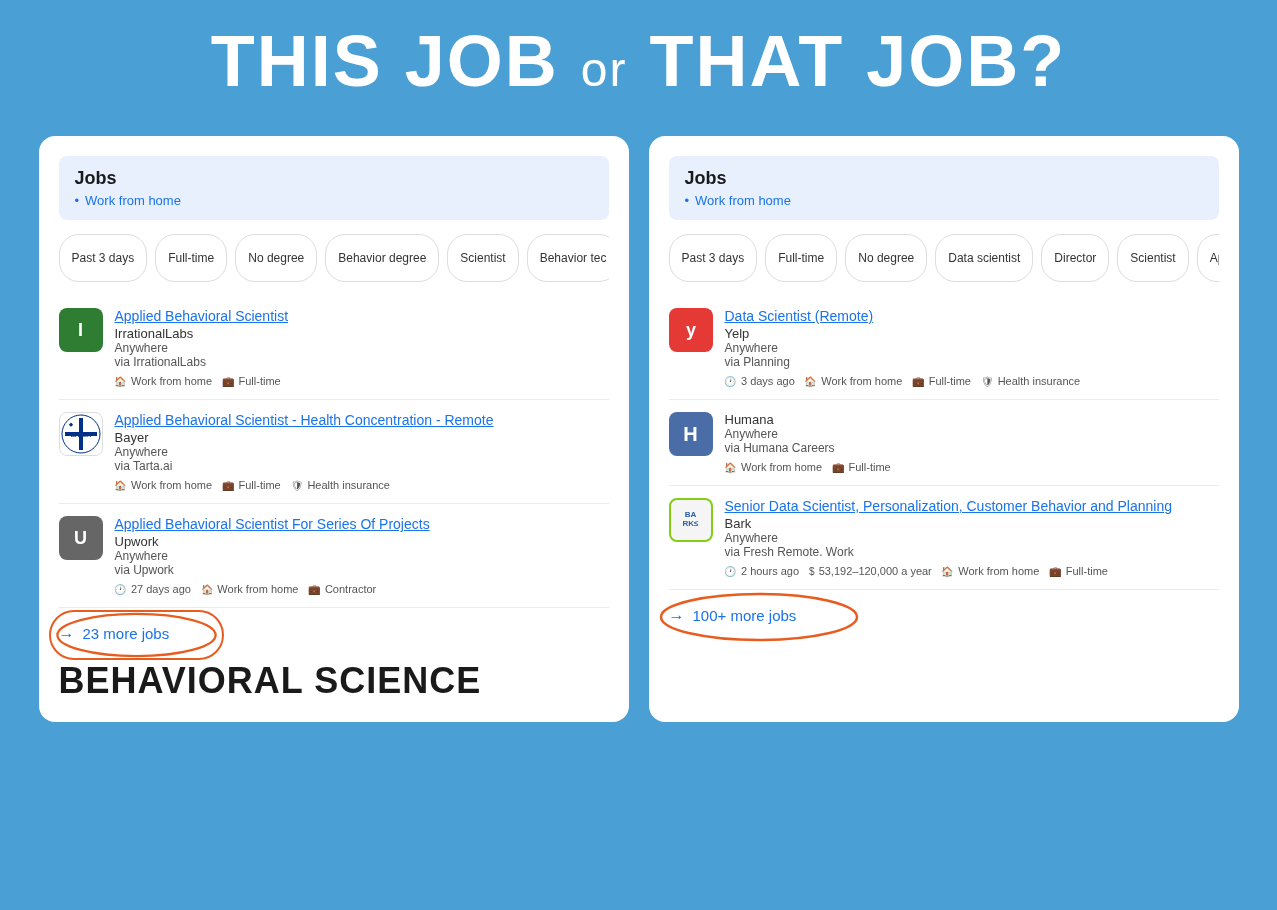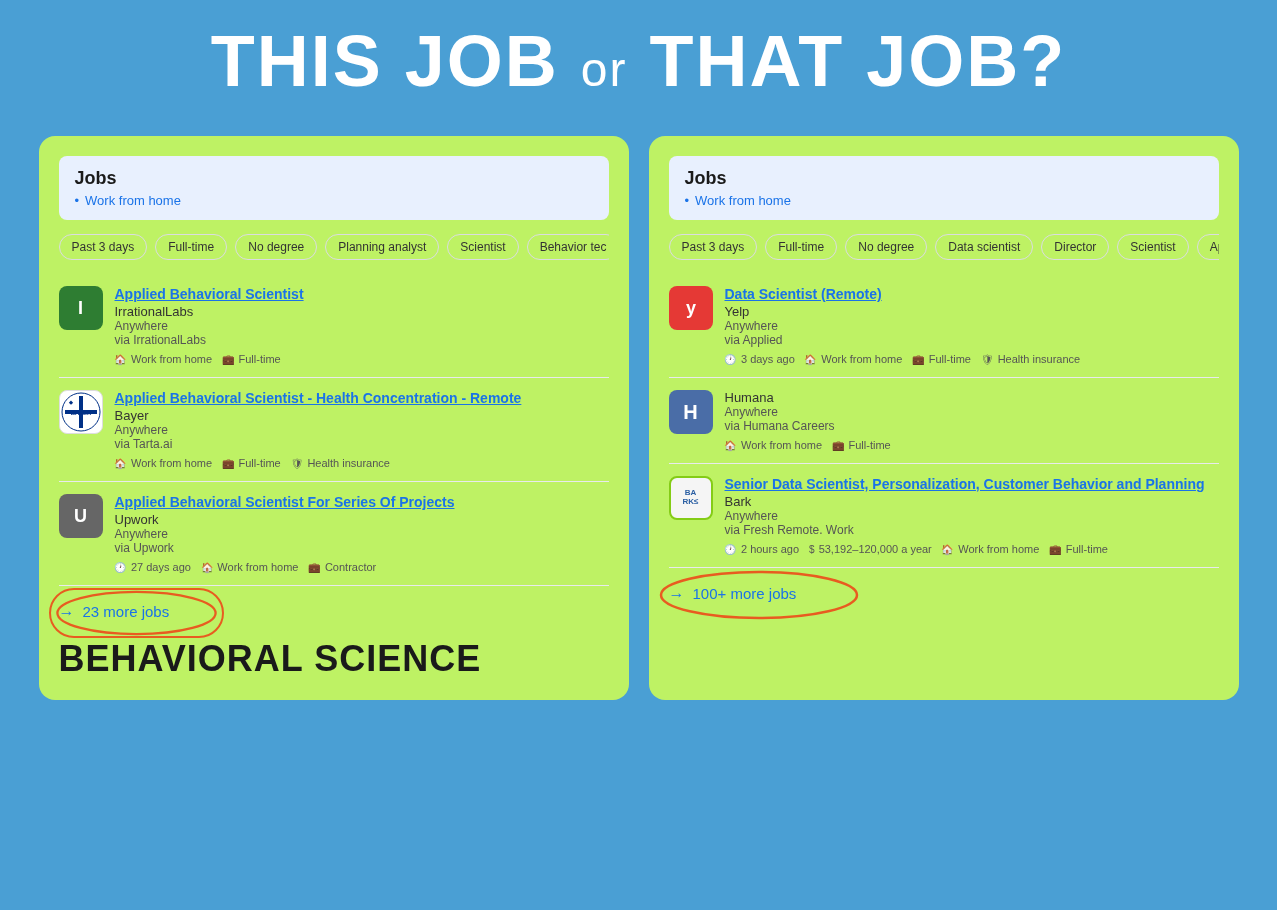--- a/index.html
+++ b/index.html
@@ -27,21 +27,21 @@
       font-weight: 400;
       text-transform: lowercase;
     }
     .cards-container {
       display: flex;
       gap: 20px;
       width: 100%;
       justify-content: center;
     }
     .card {
-      background: #bef264;
+      background: #ffffff;
       border-radius: 16px;
       padding: 20px;
       width: 590px;
       flex-shrink: 0;
     }
     .jobs-header {
       background: #e8f0fe;
       border-radius: 8px;
       padding: 12px 16px;
       margin-bottom: 14px;
@@ -66,21 +66,21 @@
     .filter-chips {
       display: flex;
       gap: 8px;
       flex-wrap: nowrap;
       overflow: hidden;
       margin-bottom: 14px;
     }
     .chip {
       border: 1px solid #dadce0;
       border-radius: 20px;
-      padding: 5px 12px;
+      padding: 16px 12px;
       font-size: 12px;
       color: #333;
       white-space: nowrap;
     }
     .job-item {
       display: flex;
       gap: 12px;
       padding: 12px 0;
       border-bottom: 1px solid #e8eaed;
     }
@@ -108,21 +108,21 @@
     .job-logo.red { background: #e53935; }
     .job-logo.blue { background: #4a6da7; }
     .job-logo.bark {
       background: #f5f5f5;
       border: 2px solid #84cc16;
       flex-direction: column;
     }
     .job-details { flex: 1; }
     .job-title {
       font-size: 14px;
-      font-weight: 700;
+      font-weight: 400;
       color: #1a73e8;
       text-decoration: underline;
       margin-bottom: 2px;
     }
     .job-company {
       font-size: 13px;
       color: #333;
     }
     .job-location {
       font-size: 12px;
@@ -203,21 +203,21 @@
 
   <div class="card">
     <div class="jobs-header">
       <div class="jobs-title">Jobs</div>
       <div class="work-from-home">Work from home</div>
     </div>
     <div class="filter-chips">
       <span class="chip">Past 3 days</span>
       <span class="chip">Full-time</span>
       <span class="chip">No degree</span>
-      <span class="chip">Planning analyst</span>
+      <span class="chip">Behavior degree</span>
       <span class="chip">Scientist</span>
       <span class="chip">Behavior tec</span>
     </div>
 
     <div class="job-item">
       <div class="job-logo green">I</div>
       <div class="job-details">
         <div class="job-title">Applied Behavioral Scientist</div>
         <div class="job-company">IrrationalLabs</div>
         <div class="job-location">Anywhere</div>
@@ -296,21 +296,21 @@
     <div class="job-item">
       <div class="job-logo red">
         <svg width="28" height="28" viewBox="0 0 28 28">
           <text x="14" y="20" text-anchor="middle" font-size="18" font-weight="bold" fill="white" font-family="Arial">y</text>
         </svg>
       </div>
       <div class="job-details">
         <div class="job-title">Data Scientist (Remote)</div>
         <div class="job-company">Yelp</div>
         <div class="job-location">Anywhere</div>
-        <div class="job-source">via Applied</div>
+        <div class="job-source">via Planning</div>
         <div class="job-tags">
           <span class="job-tag"><span class="icon-clock"></span> 3 days ago</span>
           <span class="job-tag"><span class="icon-house"></span> Work from home</span>
           <span class="job-tag"><span class="icon-bag"></span> Full-time</span>
           <span class="job-tag"><span class="icon-shield"></span> Health insurance</span>
         </div>
       </div>
     </div>
 
     <div class="job-item">

